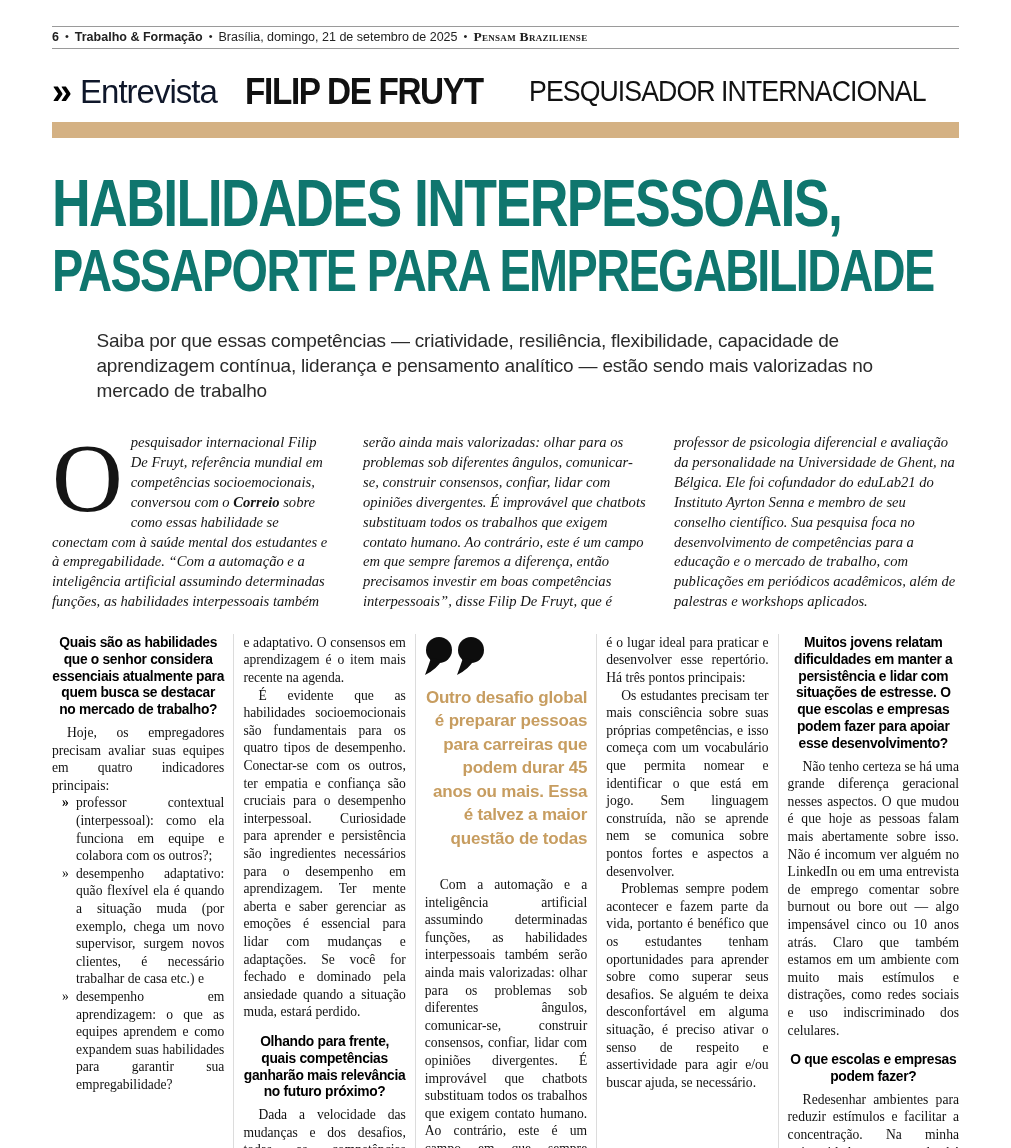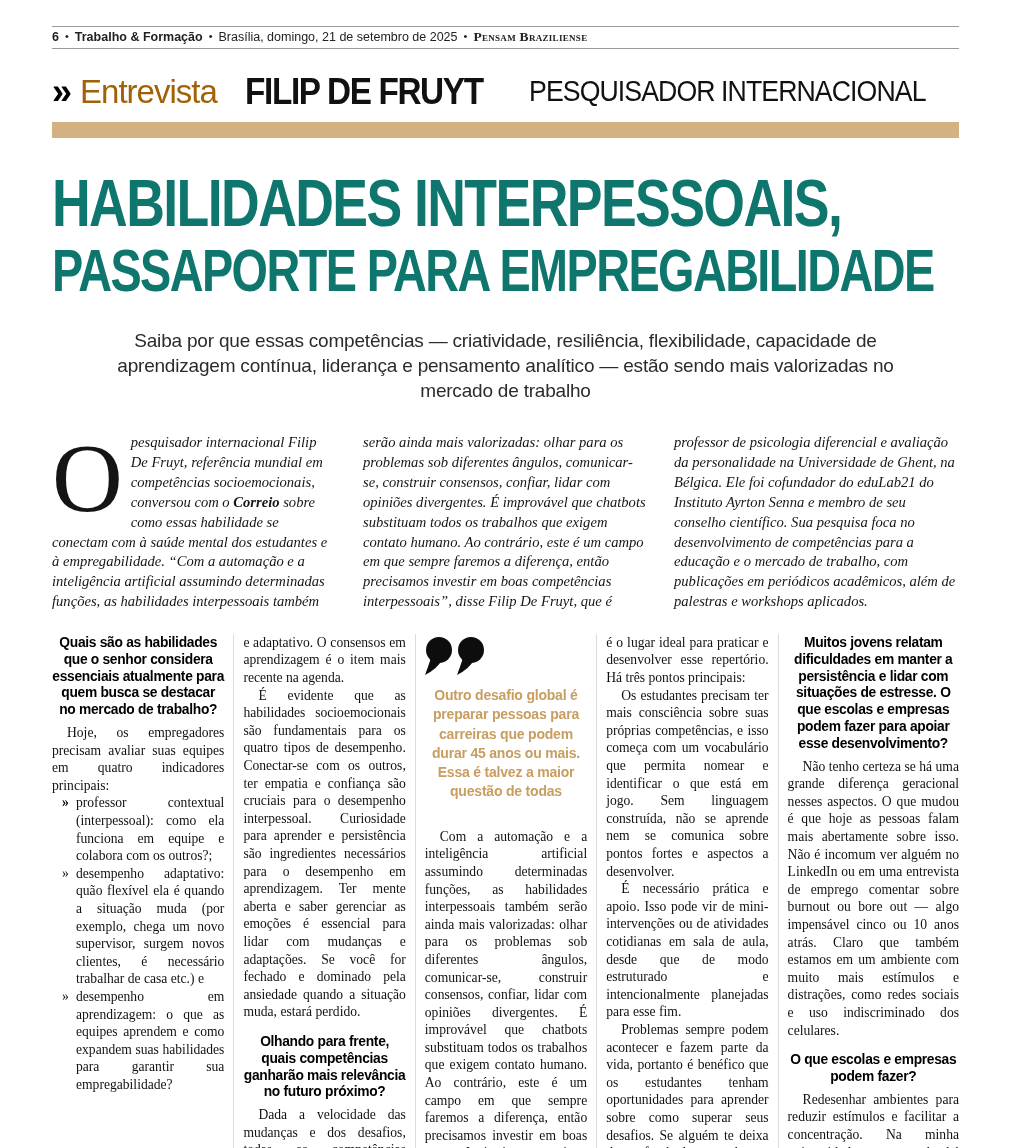--- a/index.html
+++ b/index.html
@@ -19,36 +19,36 @@
   .masthead .section { font-weight:bold; }
   .masthead .paper {
     font-family:"Liberation Serif", serif; font-weight:bold;
     font-variant:small-caps; letter-spacing:.3px; font-size:13.5px;
   }
   .sep { font-size:11px; position:relative; top:-1px; }
   
   .kicker { margin-top:24px; display:flex; align-items:center; gap:14px;
     font-family:"Liberation Sans", sans-serif; white-space:nowrap; }
   .kicker .chev { font-size:36px; font-weight:bold; color:#000; letter-spacing:-2px; line-height:1; }
-  .kicker .entrevista { font-size:33px; color:#a16207; letter-spacing:-1px; line-height:1; margin-left:-4px; }
+  .kicker .entrevista { font-size:33px; color:#0f172a; letter-spacing:-1px; line-height:1; margin-left:-4px; }
   .kicker .vbar { width:1px; height:34px; background:#b9b9b9; }
   .kicker .who { font-size:37px; font-weight:bold; letter-spacing:-1.5px; line-height:1;
     transform:scaleX(.9); transform-origin:left center; }
   .kicker .role { font-size:29px; font-weight:500; letter-spacing:-1px; line-height:1;
     transform:scaleX(.92); transform-origin:left center; margin-left:-8px; }
   
   .accent-bar { margin-top:12px; height:16px; background:#d4b183; }
   
   .headline { margin-top:30px; font-family:"Liberation Sans", sans-serif; font-weight:bold; color:#0f766e; }
   .headline .h-line { white-space:nowrap; transform-origin:left center; line-height:1.04; letter-spacing:-2px; }
   .headline .l1 { font-size:67px; transform:scaleX(.80); }
   .headline .l2 { font-size:60px; transform:scaleX(.78); margin-top:2px; }
   
   .deck {
-    margin:26px auto 0 auto; max-width:818px; text-align:center;
+    margin:26px auto 0 auto; max-width:818px; 
     font-family:"Liberation Sans", sans-serif; font-size:19px; line-height:1.32; color:#2b2b2b;
     letter-spacing:-.2px;
   }
   
   .lead {
     margin-top:30px; column-count:3; column-gap:26px;
     font-style:italic; font-size:14.6px; line-height:1.36; color:#151515; text-align:left;
   }
   .lead .dropcap {
     float:left; font-style:normal; font-size:98px; line-height:.8;
@@ -67,22 +67,22 @@
   }
   .question.first { margin-top:1px; }
   .para { text-indent:15px; }
   .para.noindent { text-indent:0; }
   .bullet { position:relative; padding-left:24px; }
   .bullet .marker { position:absolute; left:10px; top:0; }
   
   .pull-quote { margin:2px 0 26px 0; }
   .pq-icon { display:block; margin-bottom:10px; }
   .pq-text {
-    font-family:"Liberation Sans", sans-serif; font-weight:bold; font-size:14px;
-    line-height:1.38; color:#c79d60; letter-spacing:-.2px; text-align:center;
+    font-family:"Liberation Sans", sans-serif; font-weight:bold; font-size:17px;
+    line-height:1.38; color:#c79d60; letter-spacing:-.2px; text-align:right;
   }
 </style>
 </head>
 <body>
 
 <div class="page">
 
   <div class="masthead">
     <span class="pgnum">6</span>
     <span class="sep">•</span>
@@ -157,21 +157,20 @@
         </svg>
         <div class="pq-text">Outro desafio global é preparar pessoas para carreiras que podem durar 45 anos ou mais. Essa é talvez a maior questão de todas</div>
       </div>
       <div class="para">Com a automação e a inteligência artificial assumindo determinadas funções, as habilidades interpessoais também serão ainda mais valorizadas: olhar para os problemas sob diferentes ângulos, comunicar-se, construir consensos, confiar, lidar com opiniões divergentes. É improvável que chatbots substituam todos os trabalhos que exigem contato humano. Ao contrário, este é um campo em que sempre faremos a diferença, então precisamos investir em boas competências interpessoais.</div>
 
     </div>
 
     <div class="bcol">
       <div class="para noindent">é o lugar ideal para praticar e desenvolver esse repertório. Há três pontos principais:</div>
       <div class="para">Os estudantes precisam ter mais consciência sobre suas próprias competências, e isso começa com um vocabulário que permita nomear e identificar o que está em jogo. Sem linguagem construída, não se aprende nem se comunica sobre pontos fortes e aspectos a desenvolver.</div>
-      <div class="para">É necessário prática e apoio. Isso pode vir de mini-intervenções ou de atividades cotidianas em sala de aula, desde que de modo estruturado e intencionalmente planejadas para esse fim.</div>
       <div class="para">Problemas sempre podem acontecer e fazem parte da vida, portanto é benéfico que os estudantes tenham oportunidades para aprender sobre como superar seus desafios. Se alguém te deixa desconfortável em alguma situação, é preciso ativar o senso de respeito e assertividade para agir e/ou buscar ajuda, se necessário.</div>
 
     </div>
 
     <div class="bcol">
       <div class="question first">Muitos jovens relatam dificuldades em manter a persistência e lidar com situações de estresse. O que escolas e empresas podem fazer para apoiar esse desenvolvimento?</div>
       <div class="para">Não tenho certeza se há uma grande diferença geracional nesses aspectos. O que mudou é que hoje as pessoas falam mais abertamente sobre isso. Não é incomum ver alguém no LinkedIn ou em uma entrevista de emprego comentar sobre burnout ou bore out — algo impensável cinco ou 10 anos atrás. Claro que também estamos em um ambiente com muito mais estímulos e distrações, como redes sociais e uso indiscriminado dos celulares.</div>
       <div class="question">O que escolas e empresas podem fazer?</div>
       <div class="para">Redesenhar ambientes para reduzir estímulos e facilitar a concentração. Na minha universidade, por exemplo, há espaços designados para estudo sem celular, e algumas empresas criam áreas silenciosas de trabalho. Jovens também precisam de apoio para estruturar melhor seus estudos em casa. Muitos superestimam o tempo dedicado. Pensam que estudaram duas horas, mas na prática gastaram metade desse tempo com distrações.</div>
     </div>

